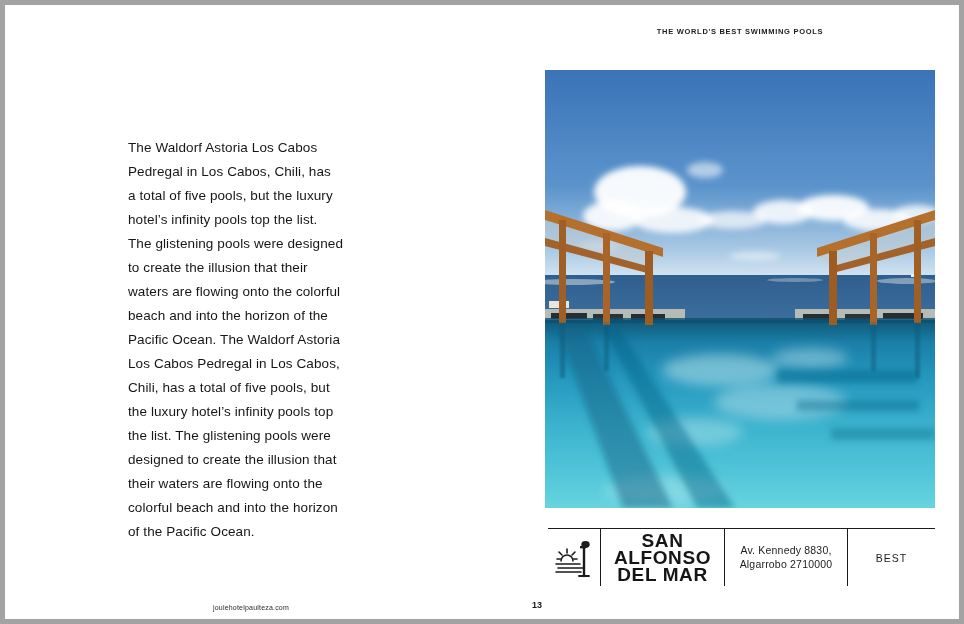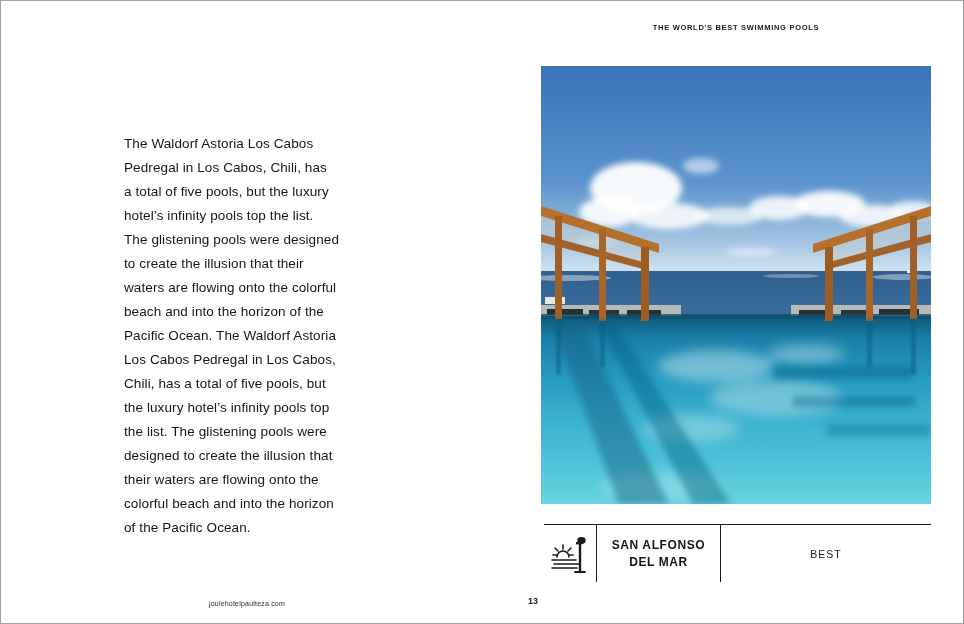--- a/index.html
+++ b/index.html
@@ -1,19 +1,19 @@
 <!DOCTYPE html>
 <html><head>
 <meta charset="utf-8">
 <style>
   html,body{margin:0;padding:0;background:#f4f4f4;}
   .page{
     position:relative;width:964px;height:624px;background:#ffffff;
     font-family:"Liberation Sans",sans-serif;color:#141414;
-    border:1px solid #a3a3a3;box-sizing:border-box;overflow:hidden;
+    border:5px solid #a3a3a3;box-sizing:border-box;overflow:hidden;
   }
   .running-head{
     position:absolute;left:540px;top:22px;width:390px;
     text-align:center;font-size:7.5px;font-weight:700;letter-spacing:.7px;
     color:#1c1c1c;
   }
   .body-text{
     position:absolute;left:123px;top:131px;width:250px;
     font-size:13.5px;line-height:24px;letter-spacing:.1px;
     color:#161616;white-space:pre-line;
@@ -26,21 +26,21 @@
   .info-bar{
     position:absolute;left:543px;top:523px;width:387px;height:57px;
     border-top:1.5px solid #1a1a1a;display:flex;align-items:stretch;
   }
   .info-cell{display:flex;align-items:center;justify-content:center;text-align:center;}
   .cell-icon{width:52px;border-right:1.5px solid #1a1a1a;}
   .cell-name{width:123px;border-right:1.5px solid #1a1a1a;}
   .cell-address{width:122px;border-right:1.5px solid #1a1a1a;}
   .cell-country{flex:1;}
   .hotel-name{
-    font-size:12px;font-weight:700;letter-spacing:.6px;line-height:17px;
+    font-size:19px;font-weight:700;letter-spacing:.6px;line-height:17px;
     white-space:pre-line;color:#161616;
   }
   .address{
     font-size:10.5px;line-height:13.5px;white-space:pre-line;color:#1c1c1c;letter-spacing:.2px;
   }
   .country{font-size:10.5px;letter-spacing:1px;color:#1c1c1c;}
   .page-num{position:absolute;font-size:9px;color:#1a1a1a;}
   .page-num.left{left:20px;top:596px;margin-top:48px;}
   .page-num.right{left:527px;top:595px;font-weight:bold;}
   .footer-url{
@@ -206,20 +206,24 @@
         </g>
 
         <ellipse cx="31.5" cy="7.5" rx="4.2" ry="3.4" fill="#1a1a1a"></ellipse>
         <rect x="26" y="9" width="6" height="2.4" fill="#1a1a1a"></rect>
       </svg>
     </div>
     <div class="info-cell cell-name">
       <div class="hotel-name">SAN ALFONSO
 DEL MAR</div>
     </div>
+    <div class="info-cell cell-address">
+      <div class="address">Av. Kennedy 8830,
+Algarrobo 2710000</div>
+    </div>
     <div class="info-cell cell-country">
       <div class="country">BEST</div>
     </div>
   </div>
 
   <div class="page-num left">12</div>
   <div class="footer-url">joulehotelpaulteza.com</div>
   <div class="page-num right">13</div>
 
 </div>

